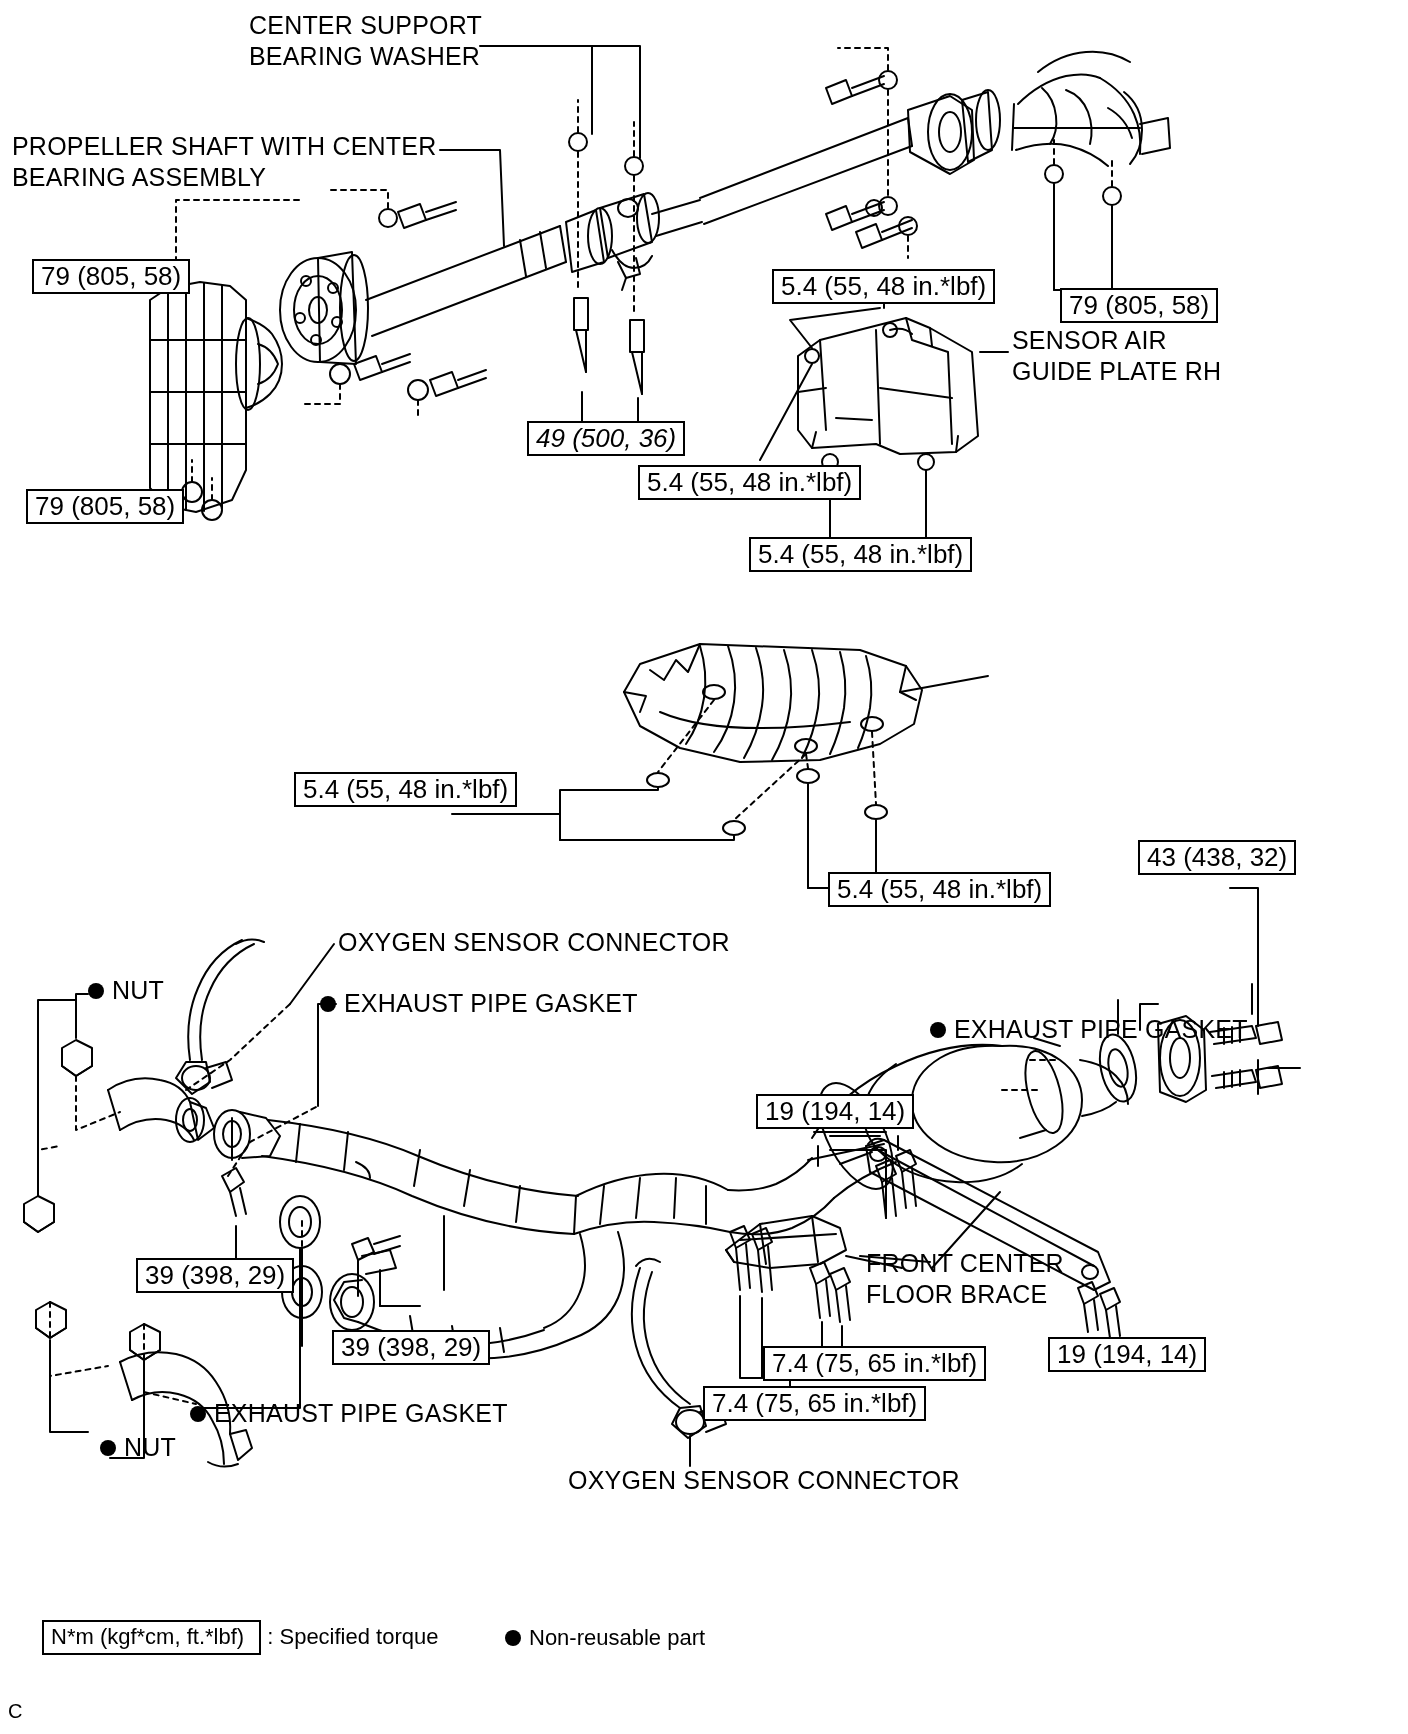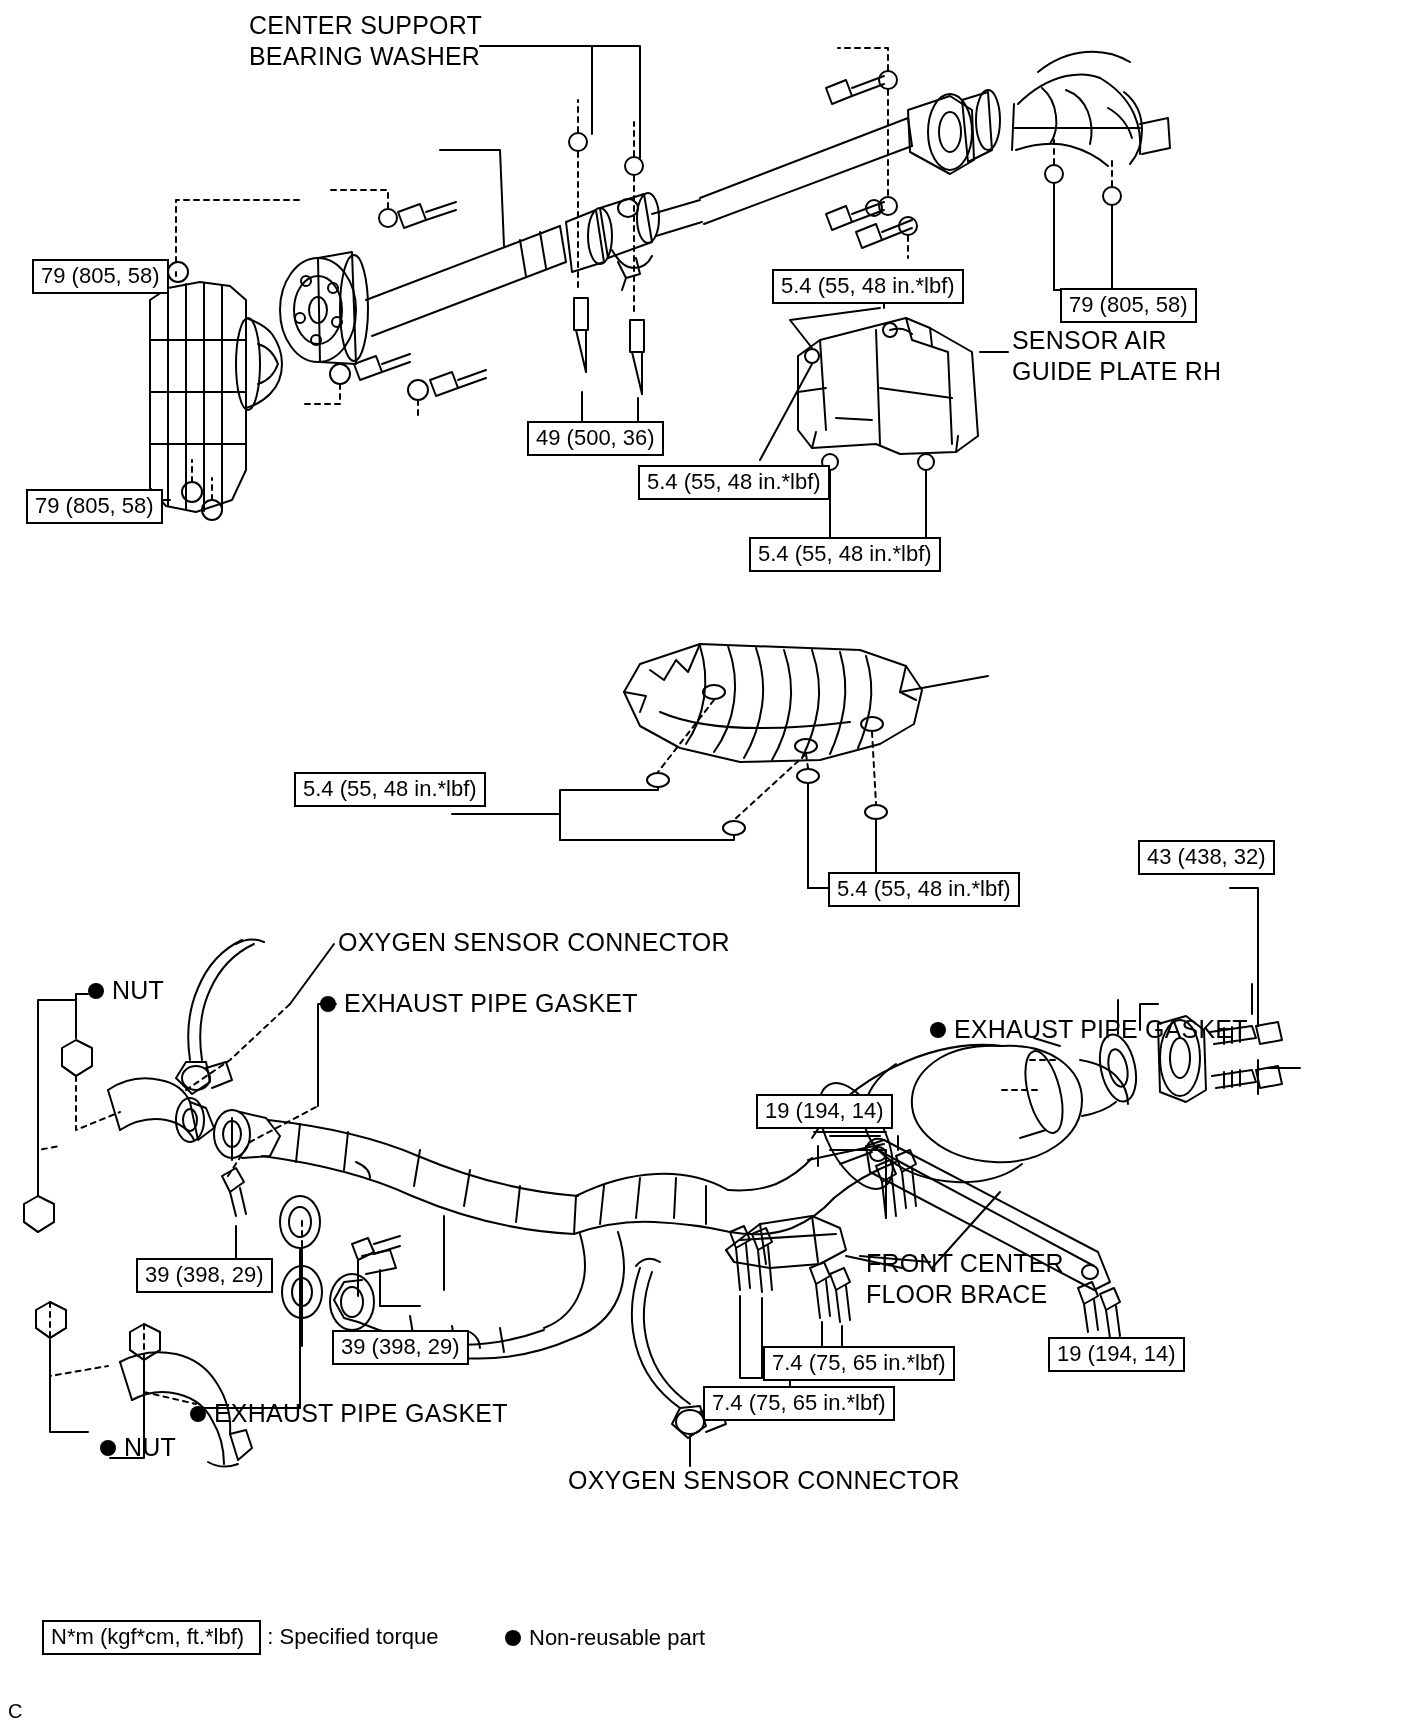--- a/index.html
+++ b/index.html
@@ -30,21 +30,21 @@
   }
   .lbl {
     position: absolute;
     font-size: 25px;
     line-height: 31px;
     letter-spacing: 0.2px;
     white-space: pre;
   }
   .torque {
     position: absolute;
-    font-size: 22px;
+    font-size: 26px;
     line-height: 24px;
     border: 2px solid #000;
     padding: 3px 7px 4px 7px;
     background: #fff;
     white-space: pre;
   }
   .legendbox {
     position: absolute;
     font-size: 22px;
     line-height: 24px;
@@ -461,28 +461,30 @@
       <path d="M690 1436 L690 1466"></path>
       <path d="M932 1268 L1000 1192"></path>
       <path d="M860 1256 L930 1262"></path>
 
     </g>
   </svg>
 
   <div class="lbl" style="left:249px; top:10px;">CENTER SUPPORT
 BEARING WASHER</div>
 
+  <div class="lbl" style="left:12px; top:131px;">PROPELLER SHAFT WITH CENTER
+BEARING ASSEMBLY</div>
 
   <div class="lbl" style="left:1012px; top:325px;">SENSOR AIR
 GUIDE PLATE RH</div>
 
   <div class="torque" style="left:32px; top:259px;">79 (805, 58)</div>
   <div class="torque" style="left:26px; top:489px;">79 (805, 58)</div>
   <div class="torque" style="left:1060px; top:288px;">79 (805, 58)</div>
-  <div class="torque" style="left:527px; top:421px;">49 (500, 36)</div>
+  <div class="torque" style="left:527px; top:421px;font-style:italic;">49 (500, 36)</div>
   <div class="torque" style="left:772px; top:269px;">5.4 (55, 48 in.*lbf)</div>
   <div class="torque" style="left:638px; top:465px;">5.4 (55, 48 in.*lbf)</div>
   <div class="torque" style="left:749px; top:537px;">5.4 (55, 48 in.*lbf)</div>
 
 
   <div class="torque" style="left:294px; top:772px;">5.4 (55, 48 in.*lbf)</div>
   <div class="torque" style="left:828px; top:872px;">5.4 (55, 48 in.*lbf)</div>
   <div class="torque" style="left:1138px; top:840px;">43 (438, 32)</div>
 
   <div class="lbl" style="left:338px; top:927px;">OXYGEN SENSOR CONNECTOR</div>

